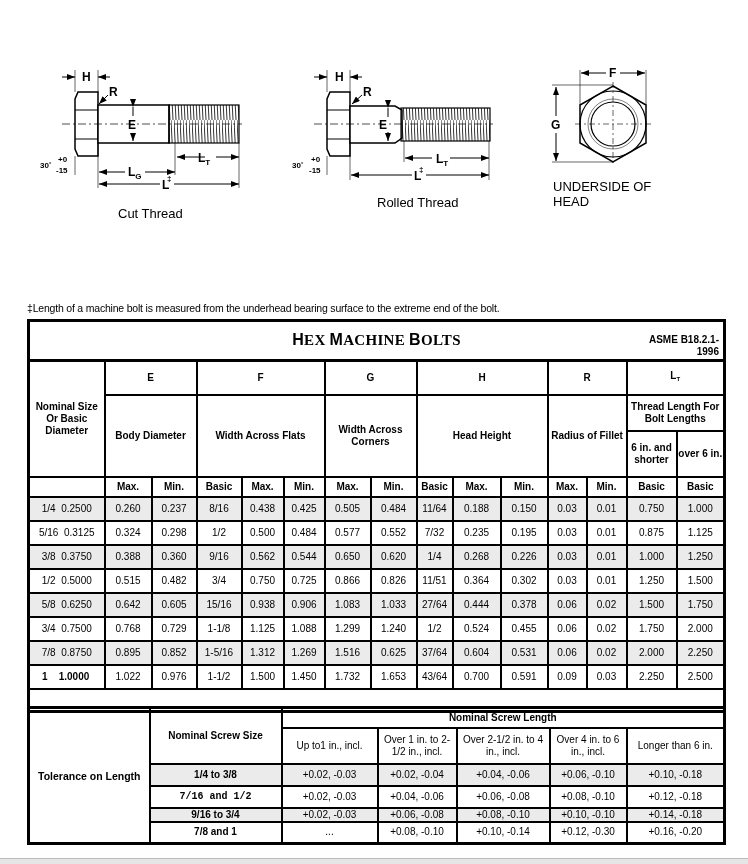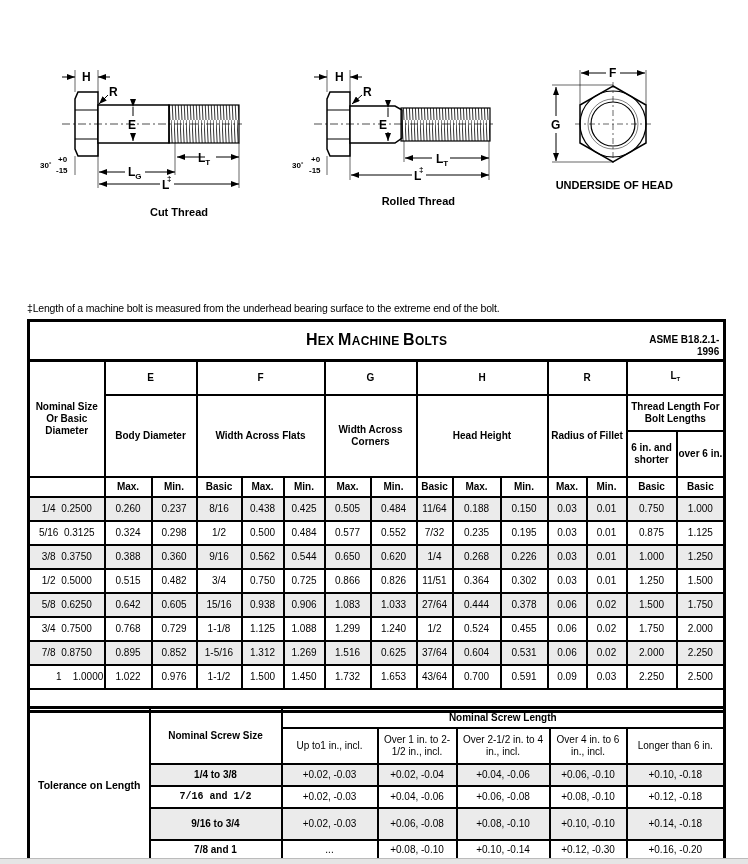--- a/index.html
+++ b/index.html
@@ -1,26 +1,26 @@
 <!DOCTYPE html>
 <html><head>
 <meta charset="utf-8">
 <style>
   html, body { margin:0; padding:0; background:#ffffff; }
   body { width:748px; height:864px; position:relative; overflow:hidden;
          font-family:"Liberation Sans", sans-serif; color:#000; }
   .diagrams { position:absolute; left:0; top:0; width:748px; height:300px; }
-  .diag-caption { position:absolute; font-size:11px; font-weight:bold; text-align:right; }
+  .diag-caption { position:absolute; font-size:13px; font-weight:normal; text-align:left; }
   .footnote { position:absolute; left:27px; top:302px; font-size:10.5px; font-family:"Liberation Sans", sans-serif; letter-spacing:-0.2px; }
   table { border-collapse:collapse; table-layout:fixed; position:absolute; left:27px; }
   td { border:2px solid #000; text-align:center; vertical-align:middle; padding:0; font-size:10px; line-height:12px; }
   .hdr td { font-weight:bold; }
   .title-cell { height:37px; position:relative; border-bottom-width:3px; }
   .title { font-weight:bold; font-size:16px; letter-spacing:0.3px; }
-  .title .sc { font-size:12px; }
+  .title .sc { font-size:15px;font-family:Liberation Serif, serif; }
   .asme { position:absolute; right:4px; top:12px; font-size:10px; font-weight:bold; text-align:right; line-height:12px; }
   tr.shade td.v { background:#ebebeb; }
   tr.data td { height:22px; }
   .blank-row td { height:18px; }
   .sub { font-size:6px; vertical-align:-2px; }
   .outer { border:3px solid #000; }
   .bottom-strip { position:absolute; left:0; top:858px; width:748px; height:6px; background:#e5e5e5; border-top:1px solid #bbb; }
 </style>
 </head>
 <body>
@@ -129,21 +129,21 @@
       <line x1="646" y1="70" x2="646" y2="105" stroke="#000" stroke-width="0.6"></line>
       <text x="609" y="77" font-size="12" font-weight="bold" font-family="Liberation Sans, sans-serif">F</text>
       <line x1="556" y1="116" x2="556" y2="87" stroke="#000" stroke-width="1" marker-end="url(#arr)"></line>
       <line x1="556" y1="133" x2="556" y2="161" stroke="#000" stroke-width="1" marker-end="url(#arr)"></line>
       <line x1="552" y1="85" x2="613" y2="85" stroke="#000" stroke-width="0.6"></line>
       <line x1="552" y1="162" x2="613" y2="162" stroke="#000" stroke-width="0.6"></line>
       <text x="551" y="129" font-size="12" font-weight="bold" font-family="Liberation Sans, sans-serif">G</text>
     </g>
   </svg>
   <div class="diag-caption" style="left:118px; top:206px; width:90px;">Cut Thread</div>
-  <div class="diag-caption" style="left:365px; top:195px; width:90px;">Rolled Thread</div>
+  <div class="diag-caption" style="left:377px; top:195px; width:90px;">Rolled Thread</div>
   <div class="diag-caption" style="left:553px; top:179px; width:120px;">UNDERSIDE OF HEAD</div>
 </div>
 
 <div class="footnote">‡Length of a machine bolt is measured from the underhead bearing surface to the extreme end of the bolt.</div>
 
 <table class="outer" style="top:319px; width:696px;">
   <colgroup>
     <col style="width:76px">
       <col style="width:47px">
       <col style="width:45px">
@@ -322,21 +322,21 @@
         <td class="v">0.625</td>
         <td class="v">37/64</td>
         <td class="v">0.604</td>
         <td class="v">0.531</td>
         <td class="v">0.06</td>
         <td class="v">0.02</td>
         <td class="v">2.000</td>
         <td class="v">2.250</td>
   </tr>
   <tr class="data">
-    <td class="v" style="white-space:pre; text-align:left; padding-left:26px;">1    1.0000</td>
+    <td class="v" style="white-space:pre; text-align:left; padding-left:12px;font-weight:bold;">1    1.0000</td>
     <td class="v">1.022</td>
         <td class="v">0.976</td>
         <td class="v">1-1/2</td>
         <td class="v">1.500</td>
         <td class="v">1.450</td>
         <td class="v">1.732</td>
         <td class="v">1.653</td>
         <td class="v">43/64</td>
         <td class="v">0.700</td>
         <td class="v">0.591</td>
@@ -383,21 +383,21 @@
         <td class="v">+0.10, -0.18</td>
   </tr>
   <tr style="height:22px;">
     <td class="v" style="font-weight:bold;font-family:Liberation Mono, monospace;">7/16 and 1/2</td>
     <td class="v">+0.02, -0.03</td>
         <td class="v">+0.04, -0.06</td>
         <td class="v">+0.06, -0.08</td>
         <td class="v">+0.08, -0.10</td>
         <td class="v">+0.12, -0.18</td>
   </tr>
-  <tr class="shade" style="height:32px;">
+  <tr class="shade" style="height:14px;">
     <td class="v" style="font-weight:bold;">9/16 to 3/4</td>
     <td class="v">+0.02, -0.03</td>
         <td class="v">+0.06, -0.08</td>
         <td class="v">+0.08, -0.10</td>
         <td class="v">+0.10, -0.10</td>
         <td class="v">+0.14, -0.18</td>
   </tr>
   <tr style="height:22px;">
     <td class="v" style="font-weight:bold;">7/8 and 1</td>
     <td class="v">...</td>

